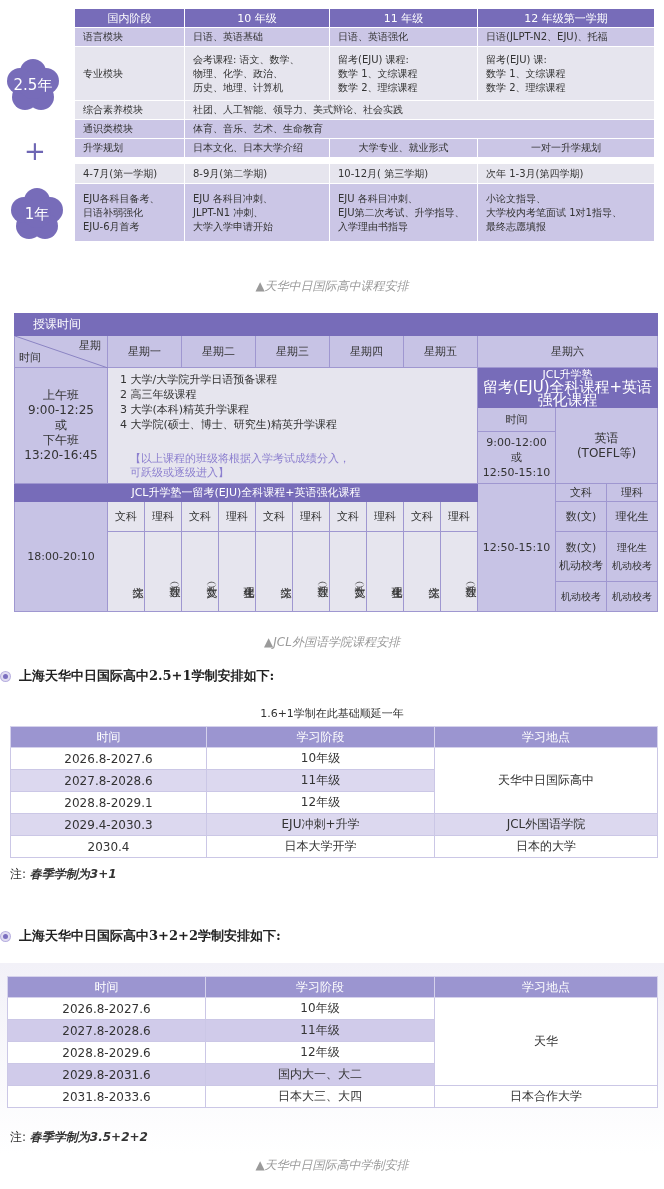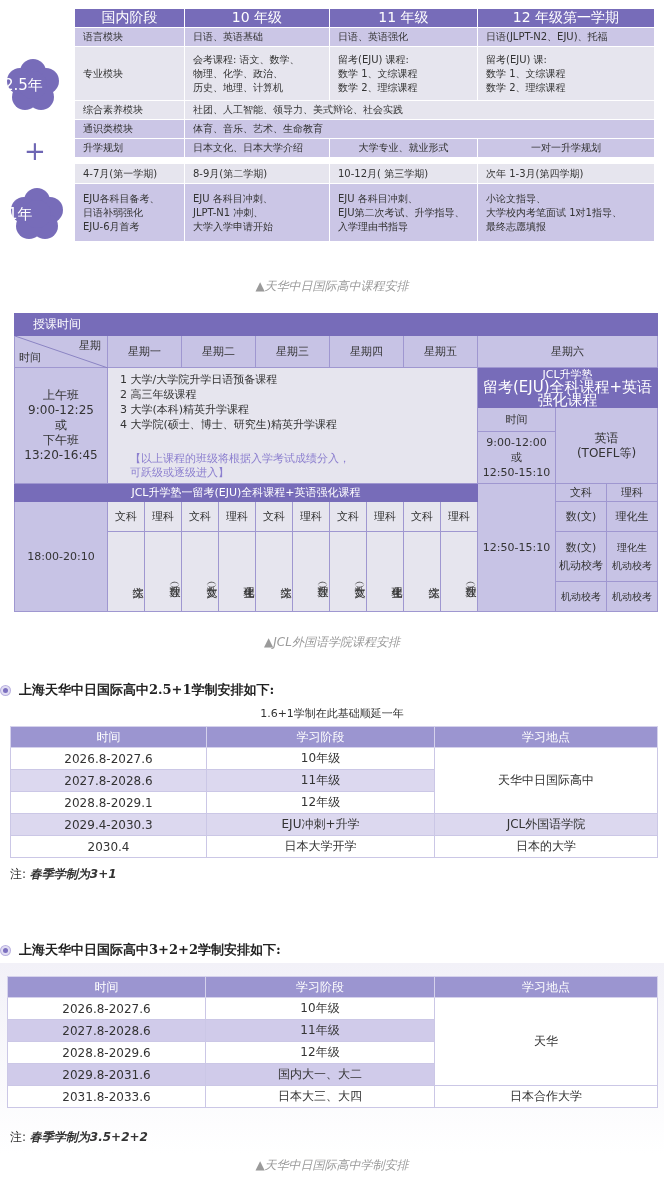--- a/index.html
+++ b/index.html
@@ -5,50 +5,50 @@
   * { box-sizing: border-box; margin: 0; padding: 0; }
   body {
     width: 664px; height: 1189px; background: #ffffff; overflow: hidden;
     font-family: "DejaVu Sans", "Liberation Sans", sans-serif; color: #333;
     position: relative;
   }
 
   
   .flower {
     position: absolute; width: 58px; height: 58px;
-    display: flex; align-items: center; 
+    display: flex; align-items: center; justify-content: center;
   }
   .flower svg { position: absolute; left: 0; top: 0; }
   .flower span { position: relative; color: #fff; font-size: 15px; }
   .plus { position: absolute; left: 24px; top: 138px; color: #6e66b4; font-size: 26px; line-height: 26px; }
 
   table { border-collapse: collapse; table-layout: fixed; }
   .t1 { position: absolute; left: 74px; top: 8px; width: 581px; font-size: 10px; }
   .t1 td, .t1 th { border: 1px solid #fff; padding: 0 8px; font-weight: normal; color: #333; text-align: left; }
-  .t1 th { background: #776cb9; color: #fff; text-align: center; height: 19px; font-size: 14px; }
+  .t1 th { background: #776cb9; color: #fff; text-align: center; height: 19px; font-size: 11px; }
   .t1 .lav { background: #cbc6e6; }
   .t1 .gray { background: #e6e5ee; }
   .t1 .mid { text-align: center; }
   .t1 .band { background: #776cb9; color: #fff; font-size: 11px; height: 19px; padding-left: 12px; }
 
   .caption { position: absolute; left: 0; width: 664px; text-align: center; color: #9a9a9a; font-style: italic; font-size: 12px; }
 
   
   .t2 { position: absolute; left: 14px; top: 313px; width: 643px; font-size: 11px; }
   .t2 td { border: 1px solid #9f97d0; text-align: center; color: #333; padding: 0; }
   .t2 .hdr { background: #776cb9; color: #fff; text-align: left; padding-left: 18px; font-size: 12px; height: 22px; border-color: #776cb9; }
   .t2 .lav { background: #c7c3e5; }
   .t2 .gray { background: #e6e5ee; }
   .t2 .dark { background: #776cb9; color: #fff; border-color: #776cb9; }
   .t2 .vert { writing-mode: vertical-rl; text-orientation: upright; vertical-align: top; padding-top: 12px; letter-spacing: 0; line-height: 14px; }
   .diag { position: relative; }
   .diag svg { position: absolute; left: 0; top: 0; }
 
   
-  .bullet-title { position: absolute; left: 0; font-family: "DejaVu Serif", "Liberation Serif", serif; font-weight: bold; font-size: 13px; color: #222; display: flex; align-items: center; margin-top: 14px; }
+  .bullet-title { position: absolute; left: 0; font-family: "DejaVu Serif", "Liberation Serif", serif; font-weight: bold; font-size: 13px; color: #222; display: flex; align-items: center; }
   .dot { width: 9px; height: 9px; border-radius: 50%; background: #7b6fbf; border: 2px solid #e1ddf2; box-shadow: 0 0 0 1px #b9b1e0; margin: 0 9px 0 1px; }
   .sub { position: absolute; left: 0; width: 664px; text-align: center; font-size: 11px; color: #333; }
 
   .t3 { position: absolute; width: 648px; font-size: 12px; }
   .t3 th { background: #9b95d0; color: #fff; font-weight: normal; height: 21px; border: 1px solid #d5d2ec; }
   .t3 td { border: 1px solid #cbc7e6; text-align: center; height: 22px; color: #333; }
   .t3 .w { background: #ffffff; }
   .t3 .l { background: #dcd8ef; }
   .t3 .l2 { background: #d0cbea; }
   .note { position: absolute; left: 10px; font-size: 12px; color: #333; }

